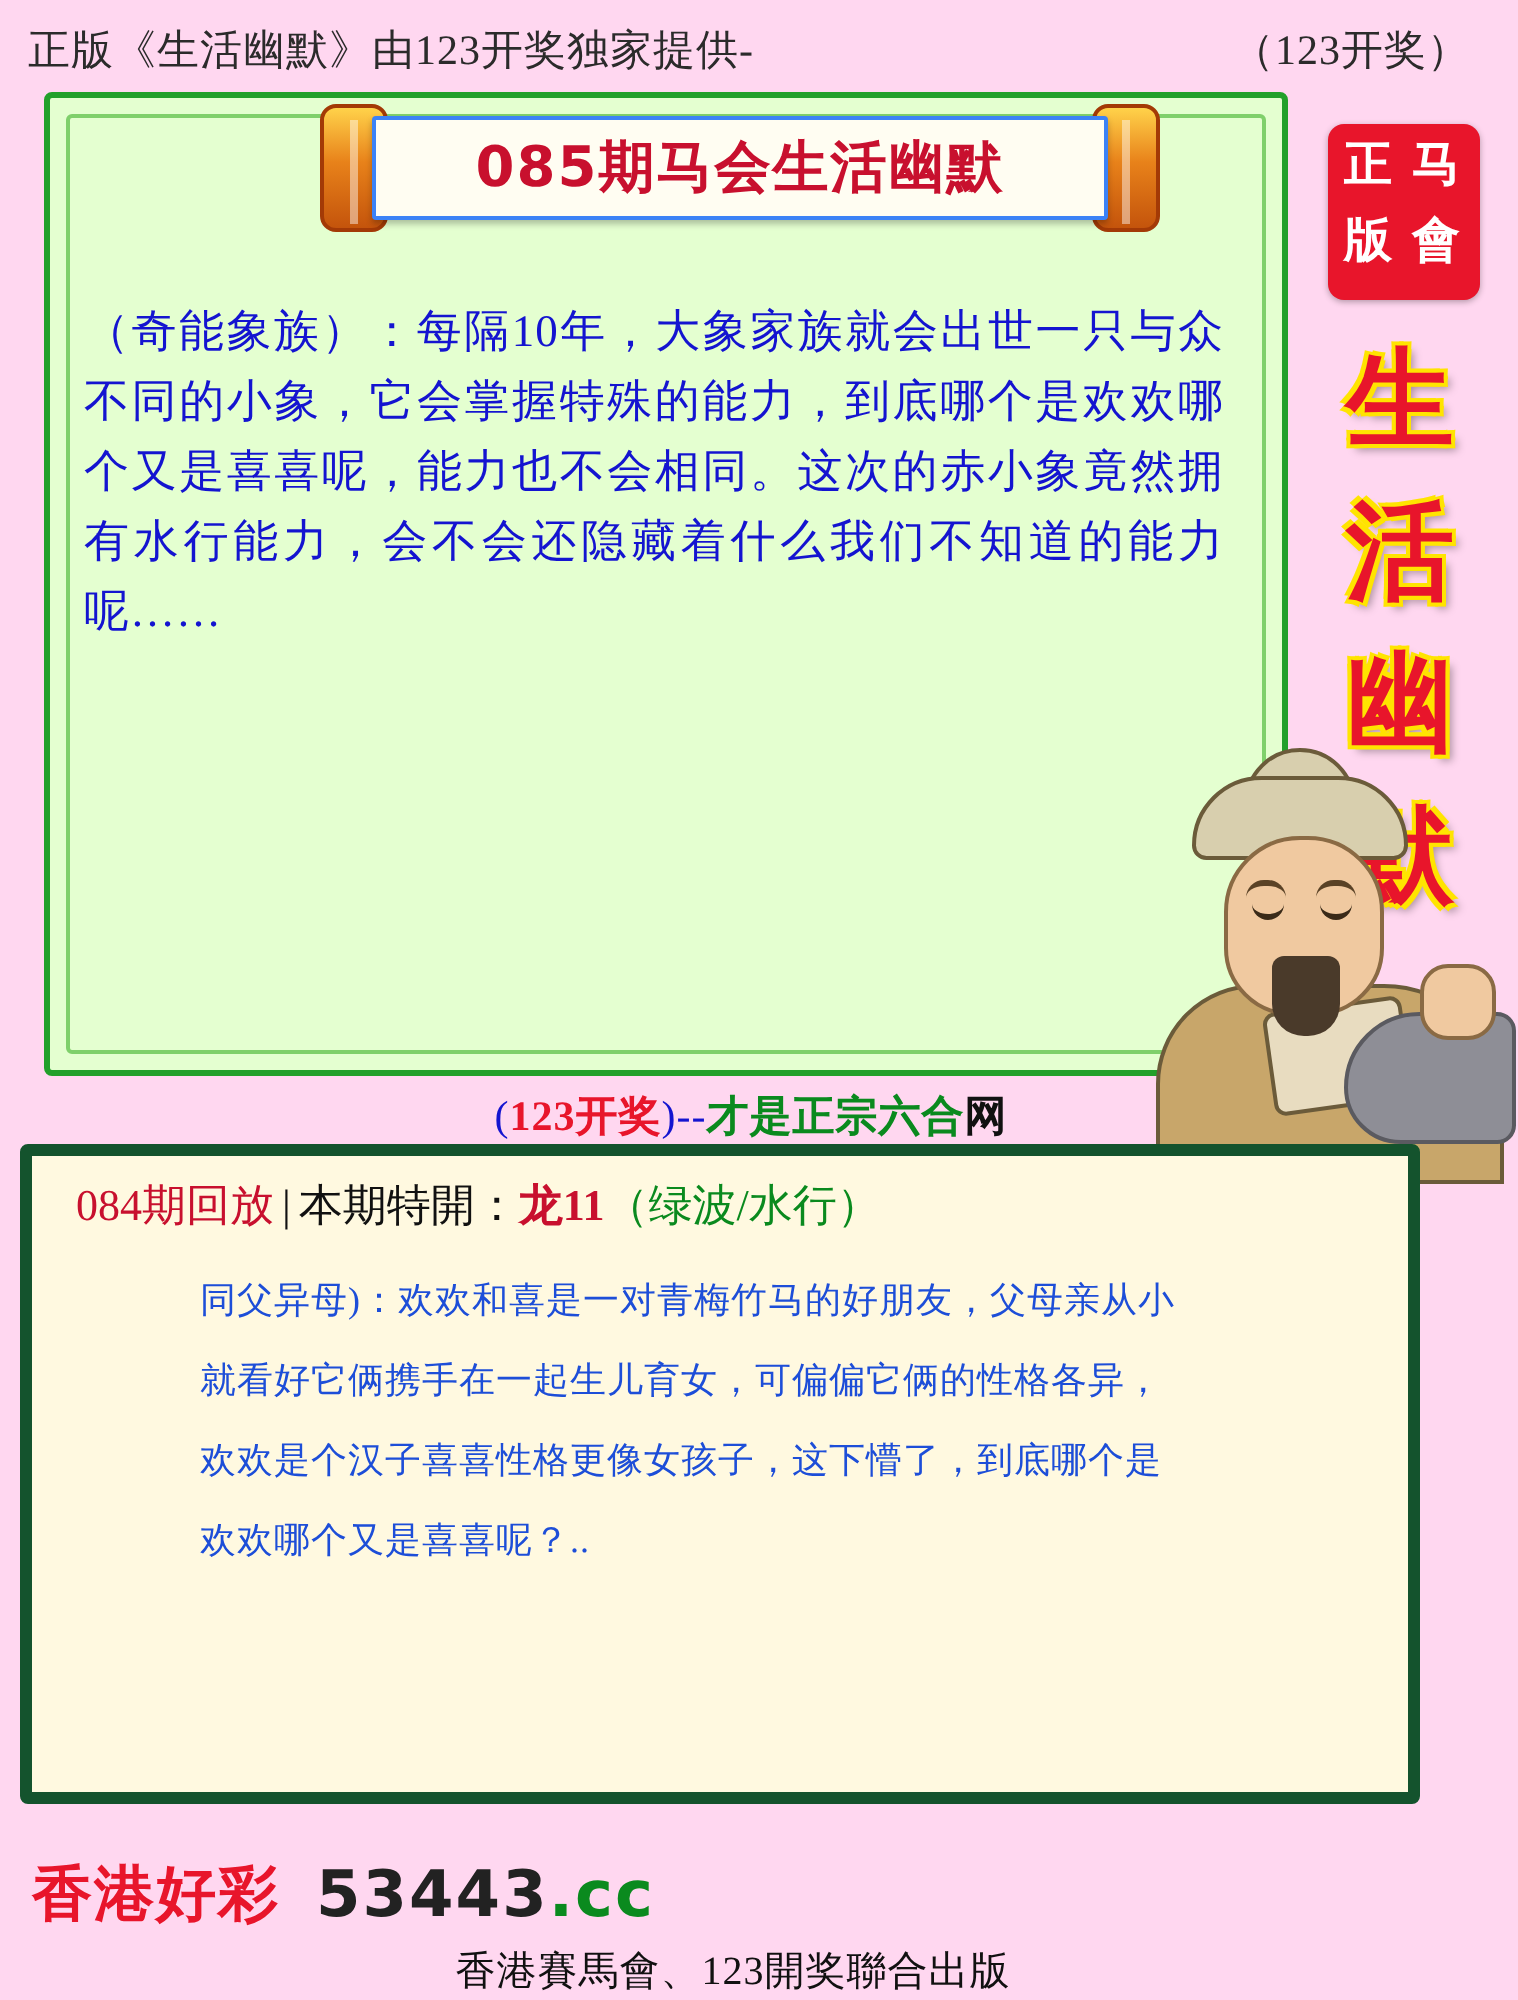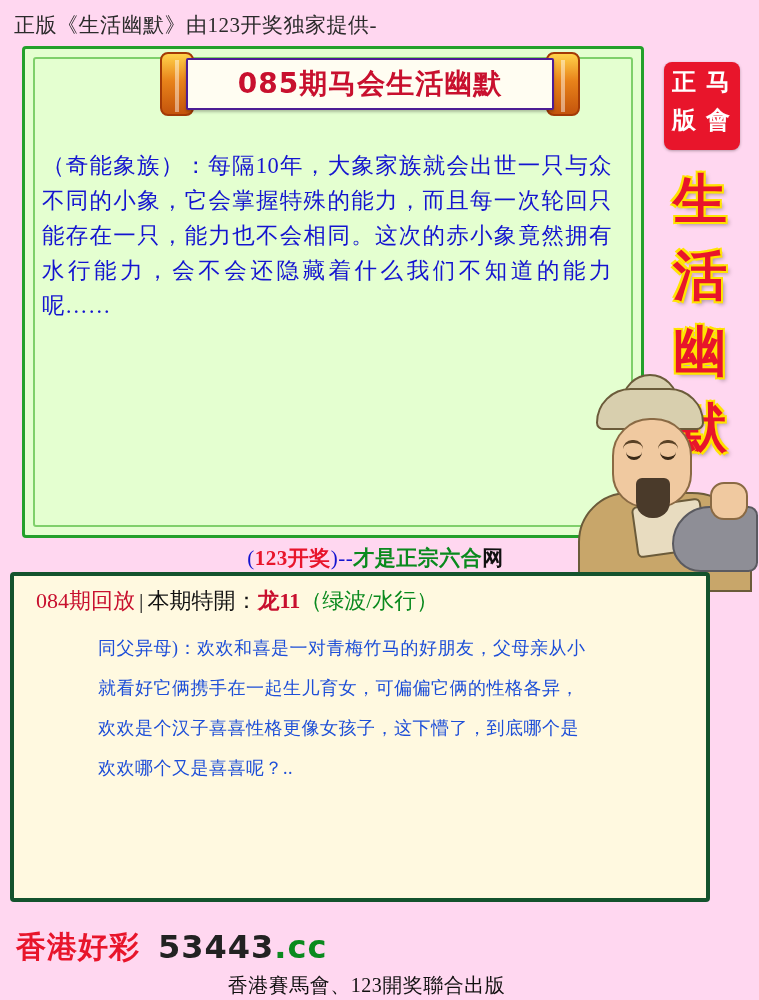--- a/index.html
+++ b/index.html
@@ -85,21 +85,21 @@
     width: 4px; height: 52px;
     background: rgba(255,255,255,0.45);
   }
   .scroll-paper {
     position: absolute;
     top: 8px;
     left: 26px;
     right: 26px;
     height: 52px;
     background: #fffdf2;
-    border: 2px solid #4c1d95;
+    border: 2px solid #3b82f6;
     border-radius: 2px;
     display: flex;
     align-items: center;
     justify-content: center;
     box-sizing: border-box;
     box-shadow: 0 2px 3px rgba(0,0,0,0.25);
   }
   .scroll-title {
     font-family: "DejaVu Sans", sans-serif;
     font-weight: bold;
@@ -276,21 +276,21 @@
   .promo .p-black { color: #111; font-weight: bold; }
 
   
   .cream-panel {
     position: absolute;
     top: 572px;
     left: 10px;
     width: 700px;
     height: 330px;
     background: #fff9e0;
-    border: 4px solid #14532d;
+    border: 6px solid #14532d;
     border-radius: 4px;
     box-sizing: border-box;
   }
   .replay-row {
     position: absolute;
     top: 10px;
     left: 22px;
     font-size: 22px;
     color: #c8102e;
     white-space: nowrap;
@@ -348,35 +348,36 @@
     font-size: 20px;
     color: #111;
     letter-spacing: 0.5px;
   }
 </style>
 </head>
 <body>
 
 <div class="top-bar">
   <span class="left">正版《生活幽默》由123开奖独家提供-</span>
+  <span class="right">（123开奖）</span>
 </div>
 
 <div class="green-panel">
   <div class="green-inner"></div>
 </div>
 
 <div class="scroll-banner">
   <div class="scroll-roll left"></div>
   <div class="scroll-roll right"></div>
   <div class="scroll-paper">
     <span class="scroll-title">085期马会生活幽默</span>
   </div>
 </div>
 
-<div class="story">（奇能象族）：每隔10年，大象家族就会出世一只与众不同的小象，它会掌握特殊的能力，而且每一次轮回只能存在一只，能力也不会相同。这次的赤小象竟然拥有水行能力，会不会还隐藏着什么我们不知道的能力呢……</div>
+<div class="story">（奇能象族）：每隔10年，大象家族就会出世一只与众不同的小象，它会掌握特殊的能力，到底哪个是欢欢哪个又是喜喜呢，能力也不会相同。这次的赤小象竟然拥有水行能力，会不会还隐藏着什么我们不知道的能力呢……</div>
 
 <div class="stamp">
   <span class="sc c1">正</span>
   <span class="sc c2">马</span>
   <span class="sc c3">版</span>
   <span class="sc c4">會</span>
 </div>
 
 <div class="vertical-title">
   <span>生</span>

